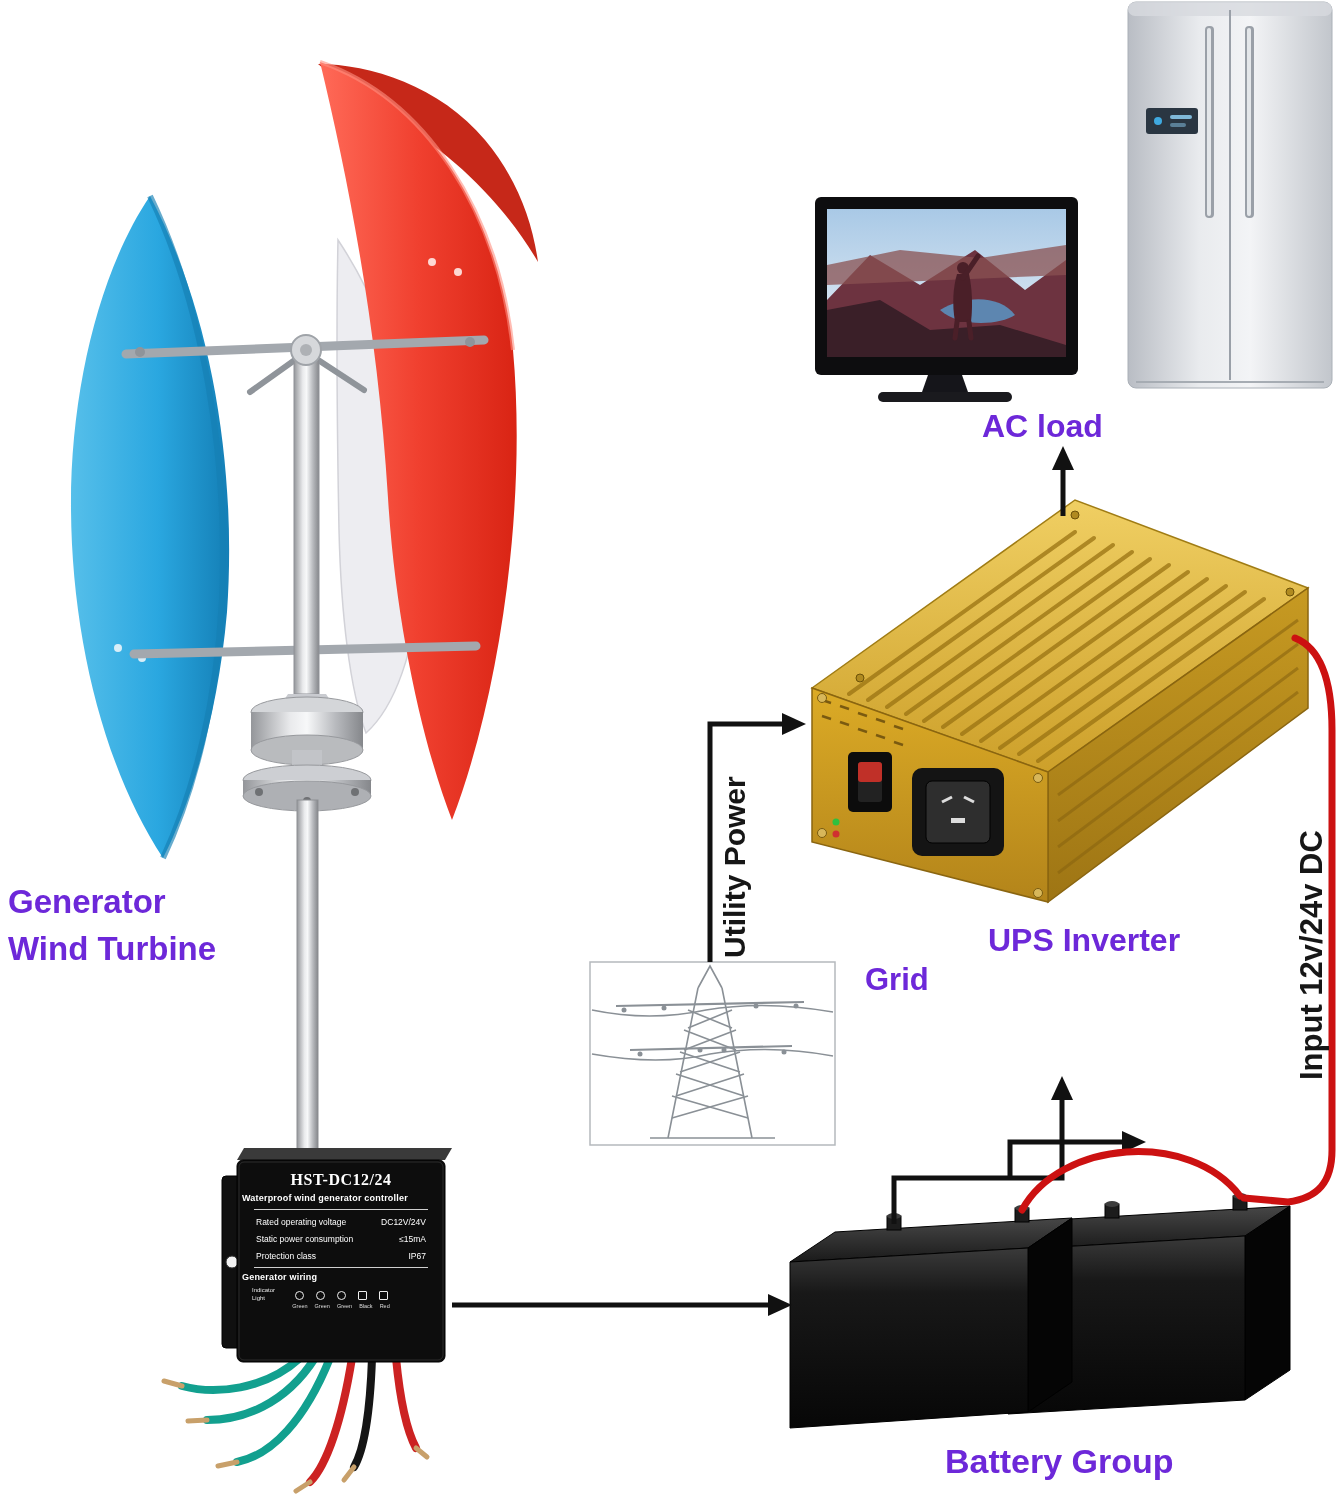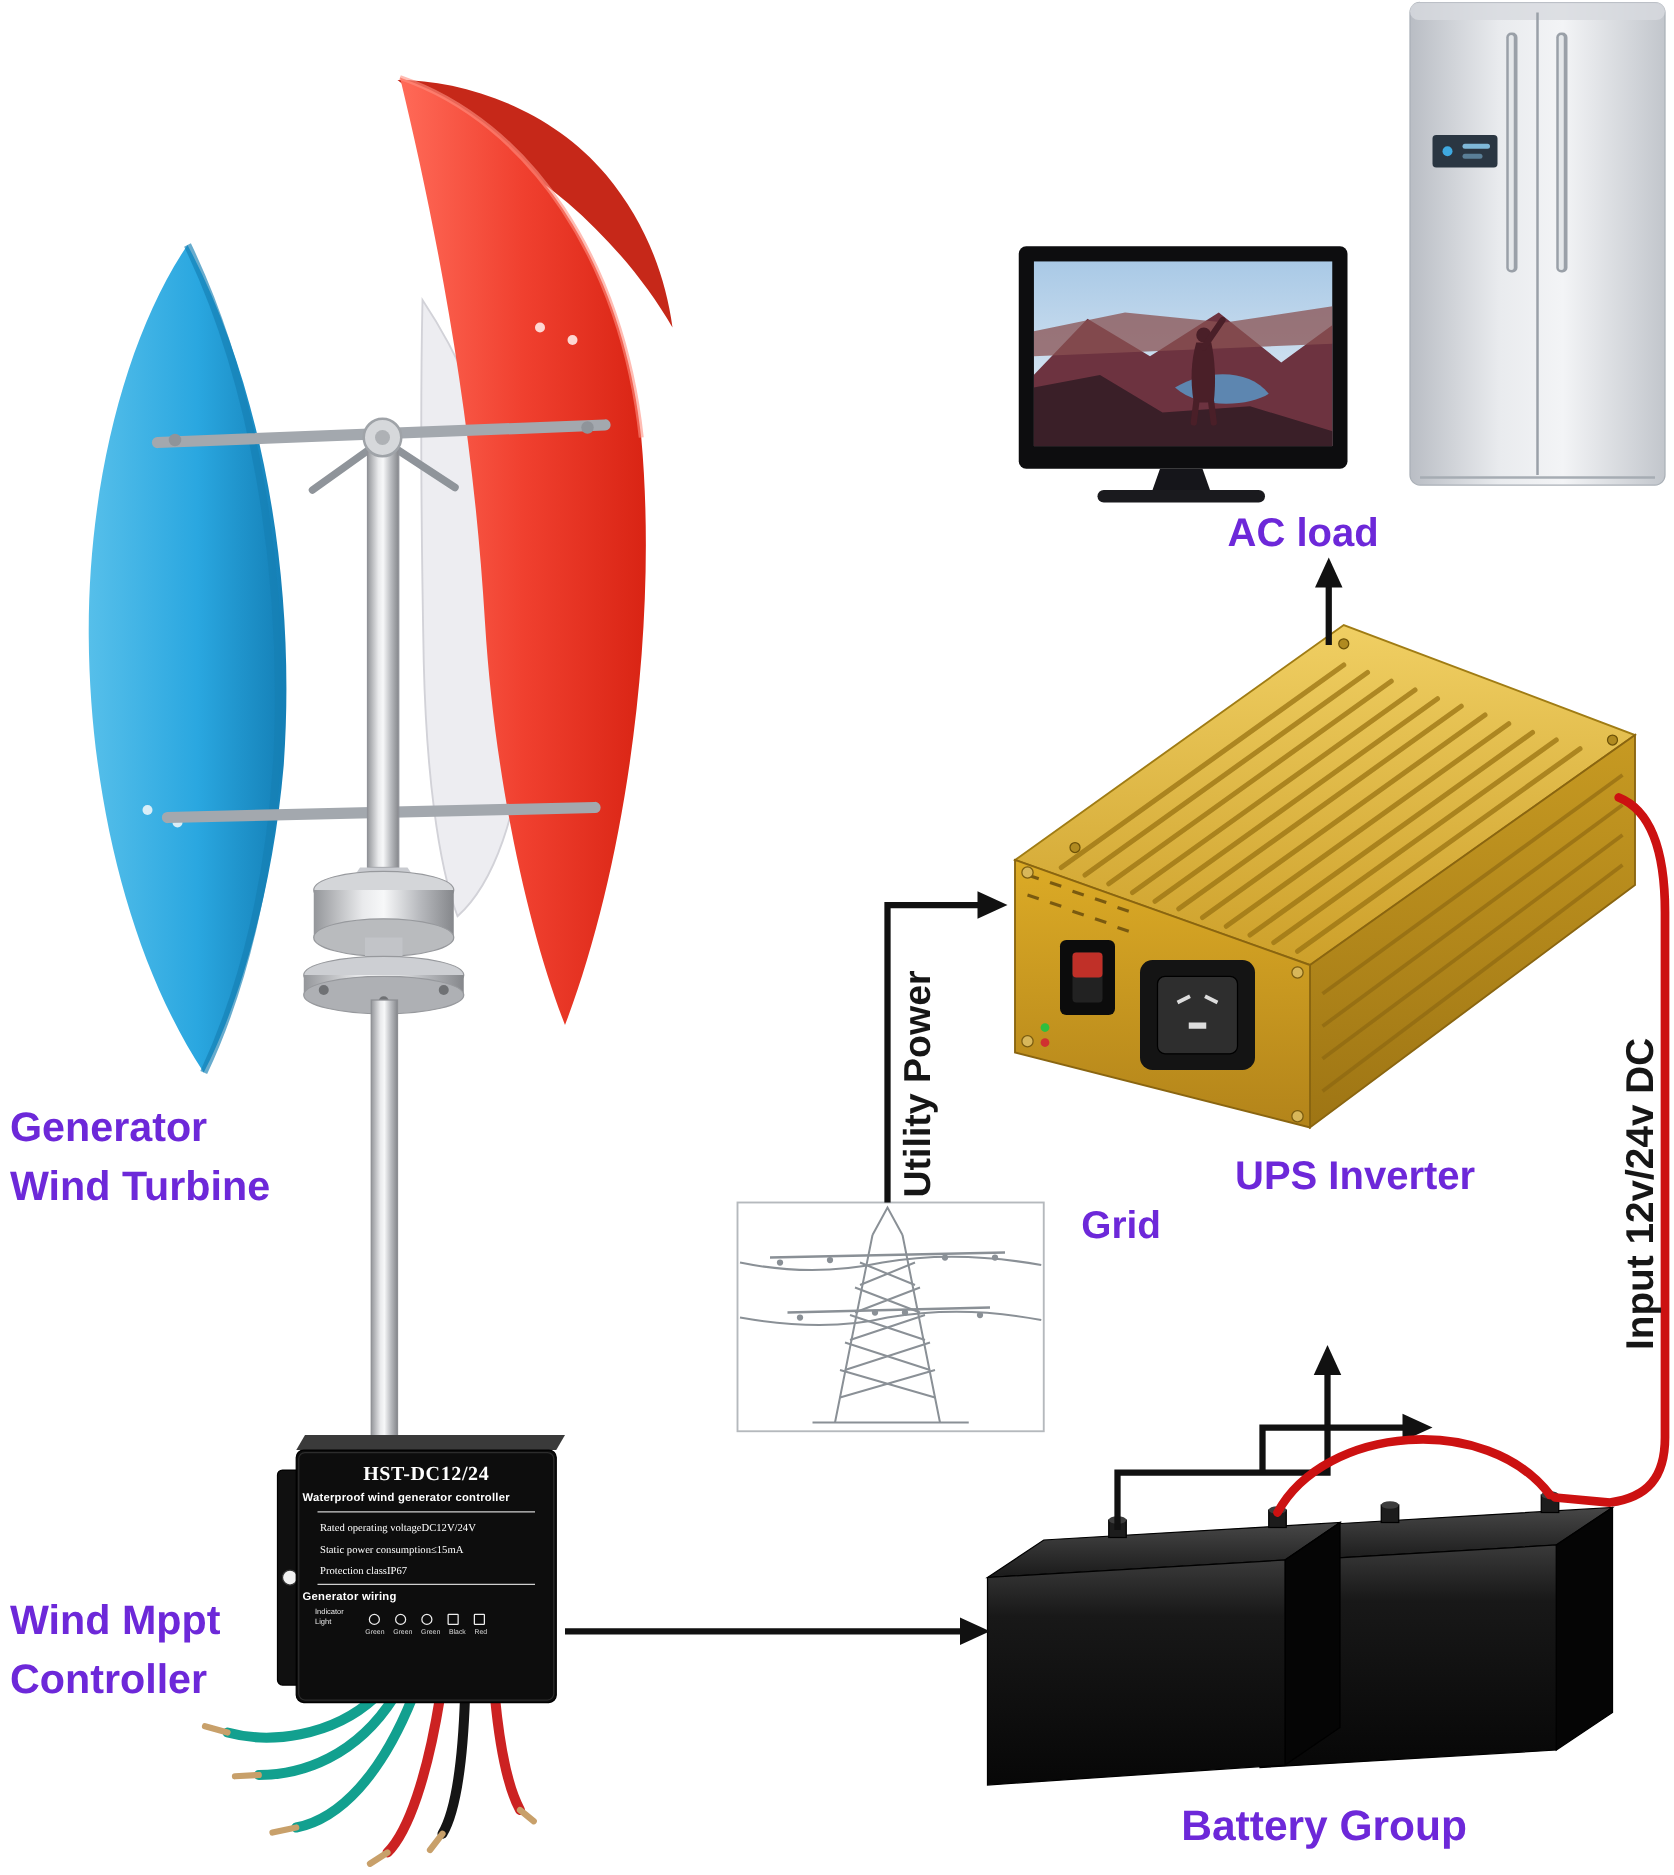--- a/index.html
+++ b/index.html
@@ -12,21 +12,21 @@
   .vlabel{position:absolute;font-weight:700;color:#161616;white-space:nowrap;
           transform-origin:0 0;transform:rotate(-90deg);
           font-family:"Liberation Sans",sans-serif;}
   
   .ctrl-panel{position:absolute;left:242px;top:1162px;width:198px;height:140px;color:#fff;
               font-family:"Liberation Sans",sans-serif;}
   .ctrl-model{font-family:"Liberation Serif",serif;font-weight:700;font-size:16px;
               text-align:center;letter-spacing:.5px;padding-top:9px;}
   .ctrl-sub{font-size:9px;font-weight:600;text-align:left;margin-top:4px;letter-spacing:.2px;}
   .ctrl-hr{border-top:1px solid #cfcfcf;margin:6px 12px 0 12px;}
-  .ctrl-row{display:flex;justify-content:flex-start;font-size:8.5px;padding:0 14px;margin-top:7px;font-family:Liberation Serif, serif;}
+  .ctrl-row{display:flex;justify-content:space-between;font-size:8.5px;padding:0 14px;margin-top:7px;}
   .ctrl-sch{position:relative;height:40px;margin-top:2px;}
   .ctrl-ind{position:absolute;left:10px;top:3px;font-size:6px;line-height:1.25;color:#e8e8e8;white-space:pre-line;}
   .pins{display:flex;gap:12px;justify-content:center;padding-top:7px;}
   .pin{display:inline-block;width:7px;height:7px;border:1px solid #eee;}
   .pin.round{border-radius:50%;}
   .pin.sq{border-radius:1px;}
   .pin-labels{display:flex;gap:7px;justify-content:center;font-size:5.5px;color:#ddd;margin-top:3px;}
 </style>
 </head>
 <body>
@@ -334,24 +334,20 @@
 <div class="label" style="left:982px;top:408px;font-size:32px;">AC load</div>
 
 <div class="label" style="left:988px;top:922px;font-size:32px;">UPS Inverter</div>
 
 <div class="vlabel" style="left:718px;top:958px;font-size:30px;">Utility Power</div>
 
 <div class="label" style="left:865px;top:962px;font-size:31px;">Grid</div>
 
 <div class="vlabel" style="left:1294px;top:1080px;font-size:31px;">Input 12v/24v DC</div>
 
-<div class="label" style="left:8px;top:1272px;font-size:33px;line-height:47px;">
-  <span class="ln">Wind Mppt</span>
-  <span class="ln">Controller</span>
-</div>
 
 <div class="label" style="left:945px;top:1442px;font-size:34px;">Battery Group</div>
 
 <div class="ctrl-panel">
   <div class="ctrl-model">HST-DC12/24</div>
   <div class="ctrl-sub">Waterproof wind generator controller</div>
   <div class="ctrl-hr"></div>
   <div class="ctrl-row">
     <span>Rated operating voltage</span>
     <span>DC12V/24V</span>

